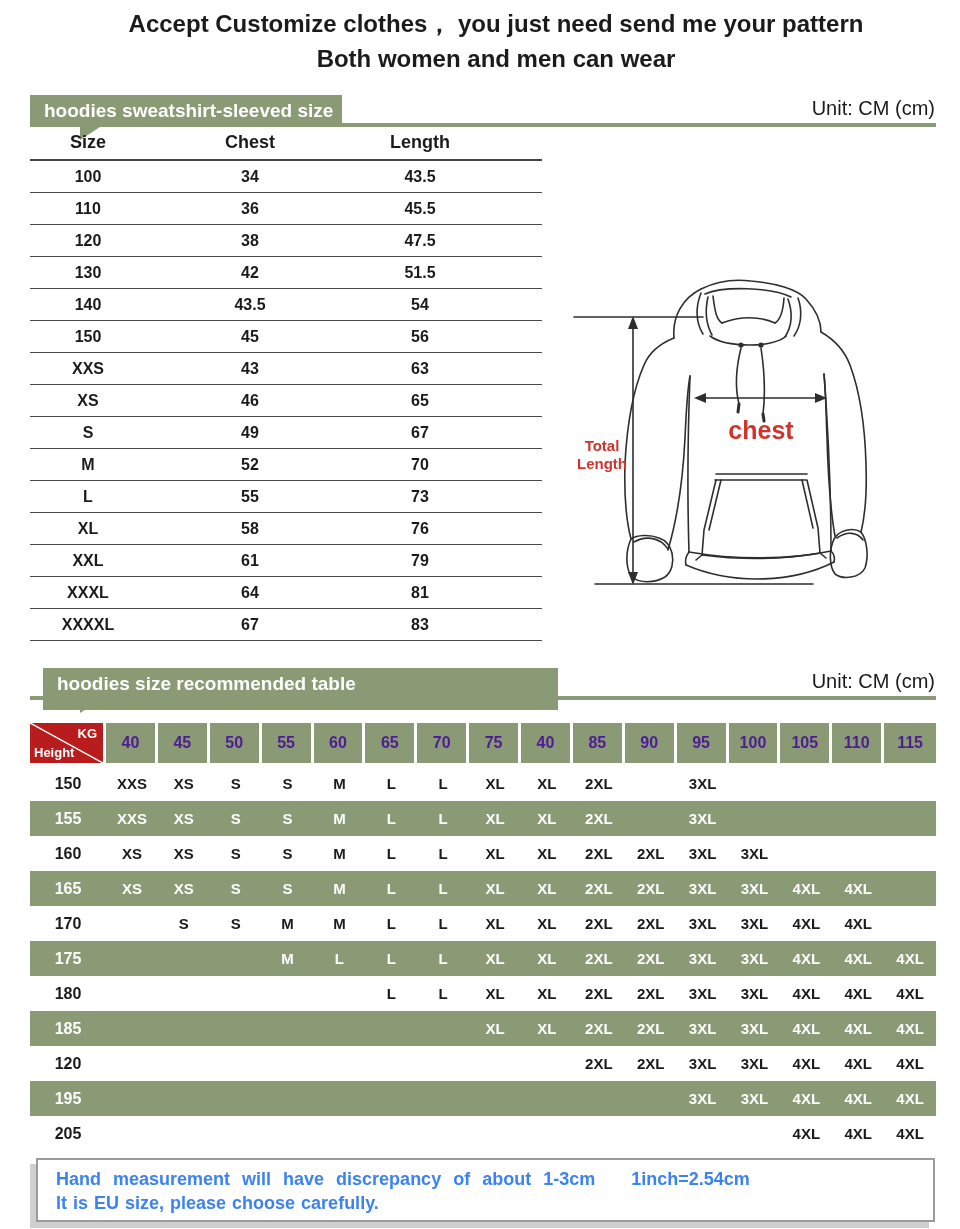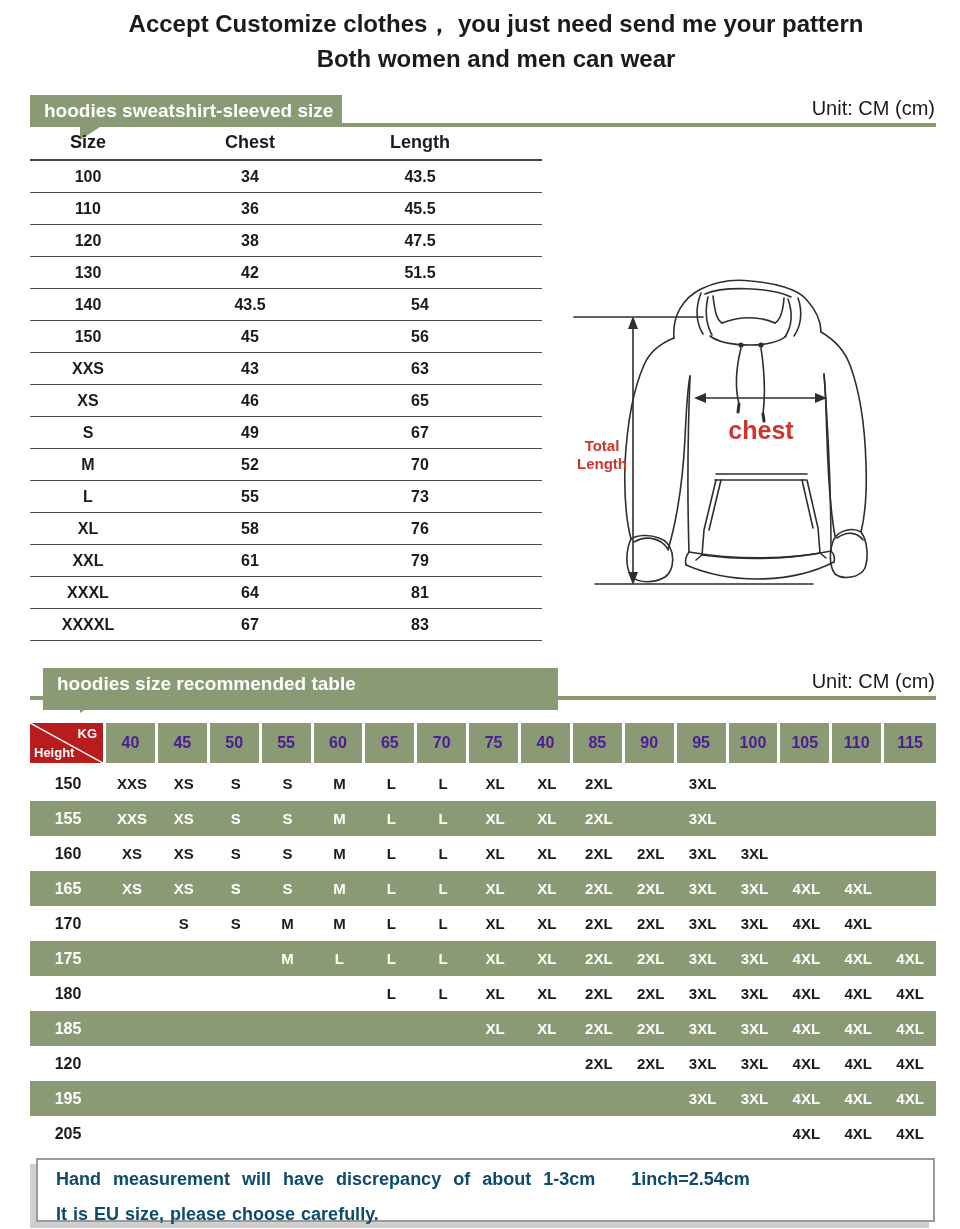--- a/index.html
+++ b/index.html
@@ -55,25 +55,25 @@
   .corner .hgt{position:absolute;bottom:3px;left:4px;}
   .m-body{margin-top:3px;}
   .m-row{display:grid;grid-template-columns:76px repeat(16,1fr);height:35px;
          align-items:center;text-align:center;font-weight:bold;font-size:15px;color:#1b1b1b;}
   .m-row .m-height{font-size:16px;}
   .m-row.hl{background:#8a9a74;color:#fff;}
 
   
   .footer{position:absolute;left:36px;top:1158px;width:899px;height:64px;background:#fff;
           border:2px solid #9b9b9b;box-shadow:-6px 6px 0 #cfcfcf;box-sizing:border-box;
-          padding:9px 18px;font-weight:bold;font-size:18px;color:#0c4a6e;}
+          padding:9px 18px;font-weight:bold;font-size:18px;color:#3b82f6;}
   .footer .l1{display:flex;align-items:baseline;}
   .footer .l1 .left{word-spacing:7px;}
   .footer .l1 .right{margin-left:36px;}
-  .footer .l2{margin-top:14px;word-spacing:1px;}
+  .footer .l2{margin-top:3px;word-spacing:1px;}
 </style>
 </head>
 <body>
 
 <div class="page">
 
   <div class="title">
     <div>Accept Customize clothes， you just need send me your pattern</div>
     <div>Both women and men can wear</div>
   </div>

